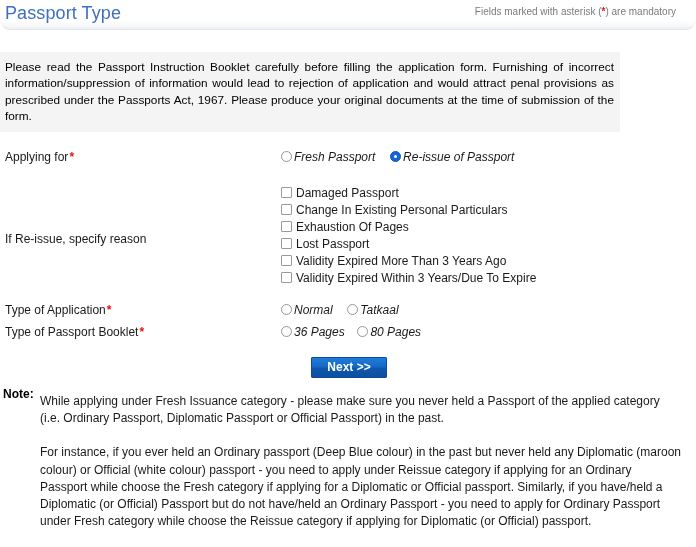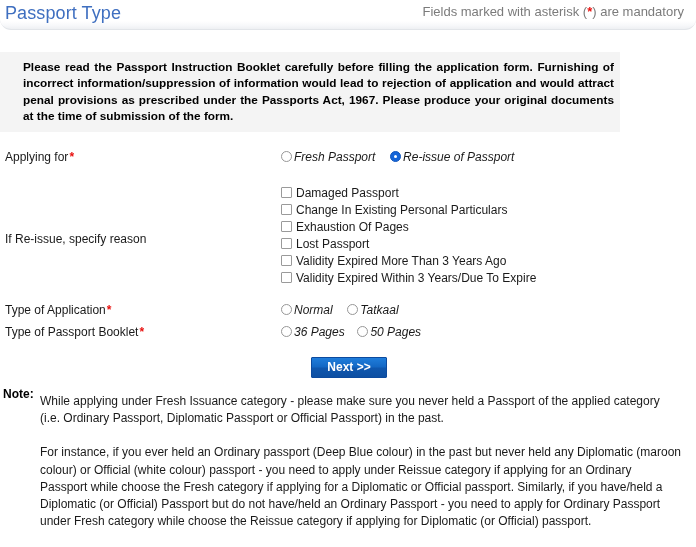--- a/index.html
+++ b/index.html
@@ -34,44 +34,44 @@
     top: 1px;
     font-size: 18px;
     font-weight: 400;
     color: #3f6fc0;
     letter-spacing: 0.1px;
     line-height: 24px;
     white-space: nowrap;
   }
   .mandatory-note {
     position: absolute;
-    right: 12px;
+    right: 20px;
     top: 4px;
-    font-size: 13px;
+    font-size: 10px;
     color: #7b7b7b;
     line-height: 16px;
     white-space: nowrap;
     padding-left: 15px;
   }
   .mandatory-note .ast {
     color: #e8110f;
     font-weight: bold;
   }
 
   
   .instruction-box {
     position: absolute;
     left: 0;
     top: 52px;
     width: 620px;
     box-sizing: border-box;
-    padding: 7px 6px 8px 23px;
+    padding: 7px 6px 8px 5px;
     background: #f4f4f4;
     font-size: 11.8px;
-    font-weight: bold;
+    font-weight: normal;
     line-height: 16.3px;
     text-align: justify;
     color: #000000;
   }
 
   
   .form-area {
     position: absolute;
     left: 0;
     top: 145px;
@@ -261,21 +261,21 @@
       <span style="display:inline-block;width:8px;"></span>
       <span class="opt"><span class="radio"></span><span class="opt-label">Tatkaal</span></span>
     </div>
   </div>
 
   <div class="form-row" style="top:180px;">
     <div class="field-label"><span>Type of Passport Booklet</span><span class="ast">*</span></div>
     <div class="controls">
       <span class="opt"><span class="radio"></span><span class="opt-label">36 Pages</span></span>
       <span style="display:inline-block;width:6px;"></span>
-      <span class="opt"><span class="radio"></span><span class="opt-label">50 Pages</span></span>
+      <span class="opt"><span class="radio"></span><span class="opt-label">80 Pages</span></span>
     </div>
   </div>
 </div>
 
 <button class="next-button">Next &gt;&gt;</button>
 
 <div class="note-section">
   <div class="note-label">Note:</div>
   <div class="note-body">
     <p class="note-para">While applying under Fresh Issuance category - please make sure you never held a Passport of the applied category (i.e. Ordinary Passport, Diplomatic Passport or Official Passport) in the past.</p>

